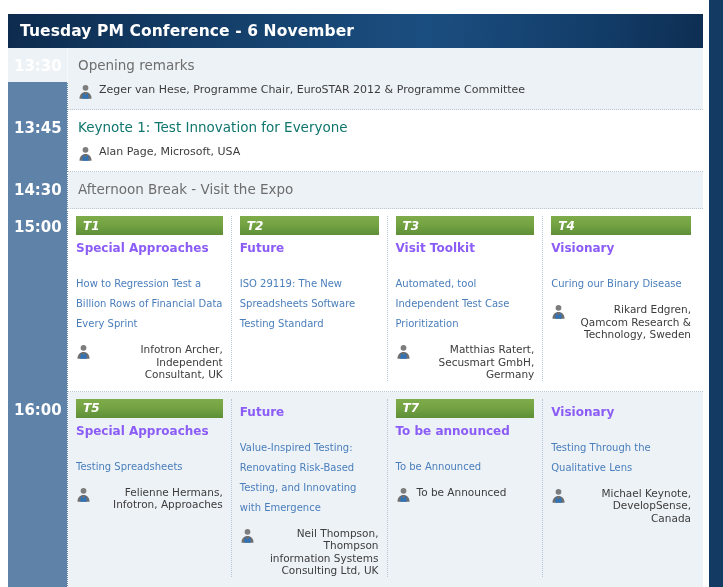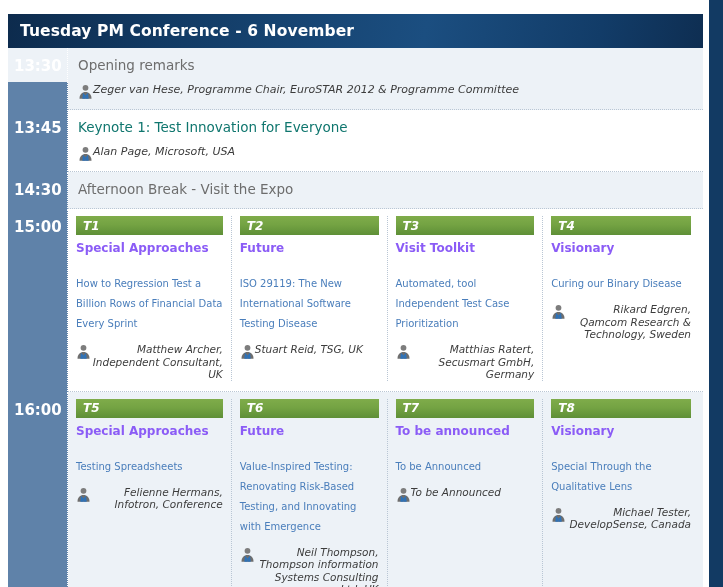--- a/index.html
+++ b/index.html
@@ -125,23 +125,23 @@
     color: #0f766e;
   }
   .speaker-line {
     display: flex;
     align-items: flex-start;
     margin-top: 9px;
     padding-left: 2px;
   }
   .speaker-text {
     font-size: 11px;
-    font-style: italic;
     color: #3c3c3c;
     line-height: 13px;
+    margin-left: 6px;
   }
 
   
   .person-icon {
     width: 15px;
     height: 15px;
     min-width: 15px;
     display: block;
     margin-top: 1px;
   }
@@ -274,39 +274,28 @@
     <div class="track-title">How to Regression Test a Billion Rows of Financial Data Every Sprint</div>
     <div class="track-speaker">
       <span class="person-icon-host">
                       <svg class="person-icon" viewBox="0 0 16 16">
                         <path d="M1.6 15.6 C1.6 11.3 4.4 8.6 8 8.6 C11.6 8.6 14.4 11.3 14.4 15.6 Z" fill="#6e6e6e"></path>
                         <circle cx="8" cy="4.1" r="3.1" fill="#7d7d7d"></circle>
                         <path d="M5.3 9.2 L8 12.2 L8 15.6 L4.6 15.6 Z" fill="#2e72b8"></path>
                         <path d="M10.7 9.2 L8 12.2 L8 15.6 L11.4 15.6 Z" fill="#2e72b8"></path>
                       </svg>
                     </span>
-      <span class="speaker-text">Matthew Archer, Independent Consultant, UK</span>
+      <span class="speaker-text">Infotron Archer, Independent Consultant, UK</span>
     </div>
   </div>
 
   <div class="track-col">
     <div class="track-head">T2</div>
     <div class="track-theme">Future</div>
-    <div class="track-title">ISO 29119: The New International Software Testing Disease</div>
-    <div class="track-speaker">
-      <span class="person-icon-host">
-                      <svg class="person-icon" viewBox="0 0 16 16">
-                        <path d="M1.6 15.6 C1.6 11.3 4.4 8.6 8 8.6 C11.6 8.6 14.4 11.3 14.4 15.6 Z" fill="#6e6e6e"></path>
-                        <circle cx="8" cy="4.1" r="3.1" fill="#7d7d7d"></circle>
-                        <path d="M5.3 9.2 L8 12.2 L8 15.6 L4.6 15.6 Z" fill="#2e72b8"></path>
-                        <path d="M10.7 9.2 L8 12.2 L8 15.6 L11.4 15.6 Z" fill="#2e72b8"></path>
-                      </svg>
-                    </span>
-      <span class="speaker-text">Stuart Reid, TSG, UK</span>
-    </div>
+    <div class="track-title">ISO 29119: The New Spreadsheets Software Testing Standard</div>
   </div>
 
   <div class="track-col">
     <div class="track-head">T3</div>
     <div class="track-theme">Visit Toolkit</div>
     <div class="track-title">Automated, tool Independent Test Case Prioritization</div>
     <div class="track-speaker">
       <span class="person-icon-host">
                       <svg class="person-icon" viewBox="0 0 16 16">
                         <path d="M1.6 15.6 C1.6 11.3 4.4 8.6 8 8.6 C11.6 8.6 14.4 11.3 14.4 15.6 Z" fill="#6e6e6e"></path>
@@ -349,26 +338,25 @@
     <div class="track-title">Testing Spreadsheets</div>
     <div class="track-speaker">
       <span class="person-icon-host">
                       <svg class="person-icon" viewBox="0 0 16 16">
                         <path d="M1.6 15.6 C1.6 11.3 4.4 8.6 8 8.6 C11.6 8.6 14.4 11.3 14.4 15.6 Z" fill="#6e6e6e"></path>
                         <circle cx="8" cy="4.1" r="3.1" fill="#7d7d7d"></circle>
                         <path d="M5.3 9.2 L8 12.2 L8 15.6 L4.6 15.6 Z" fill="#2e72b8"></path>
                         <path d="M10.7 9.2 L8 12.2 L8 15.6 L11.4 15.6 Z" fill="#2e72b8"></path>
                       </svg>
                     </span>
-      <span class="speaker-text">Felienne Hermans, Infotron, Conference</span>
-    </div>
-  </div>
-
-  <div class="track-col">
-    <div class="track-head">T6</div>
+      <span class="speaker-text">Felienne Hermans, Infotron, Approaches</span>
+    </div>
+  </div>
+
+  <div class="track-col">
     <div class="track-theme">Future</div>
     <div class="track-title">Value-Inspired Testing: Renovating Risk-Based Testing, and Innovating with Emergence</div>
     <div class="track-speaker">
       <span class="person-icon-host">
                       <svg class="person-icon" viewBox="0 0 16 16">
                         <path d="M1.6 15.6 C1.6 11.3 4.4 8.6 8 8.6 C11.6 8.6 14.4 11.3 14.4 15.6 Z" fill="#6e6e6e"></path>
                         <circle cx="8" cy="4.1" r="3.1" fill="#7d7d7d"></circle>
                         <path d="M5.3 9.2 L8 12.2 L8 15.6 L4.6 15.6 Z" fill="#2e72b8"></path>
                         <path d="M10.7 9.2 L8 12.2 L8 15.6 L11.4 15.6 Z" fill="#2e72b8"></path>
                       </svg>
@@ -388,33 +376,32 @@
                         <circle cx="8" cy="4.1" r="3.1" fill="#7d7d7d"></circle>
                         <path d="M5.3 9.2 L8 12.2 L8 15.6 L4.6 15.6 Z" fill="#2e72b8"></path>
                         <path d="M10.7 9.2 L8 12.2 L8 15.6 L11.4 15.6 Z" fill="#2e72b8"></path>
                       </svg>
                     </span>
       <span class="speaker-text">To be Announced</span>
     </div>
   </div>
 
   <div class="track-col">
-    <div class="track-head">T8</div>
     <div class="track-theme">Visionary</div>
-    <div class="track-title">Special Through the Qualitative Lens</div>
-    <div class="track-speaker">
-      <span class="person-icon-host">
-                      <svg class="person-icon" viewBox="0 0 16 16">
-                        <path d="M1.6 15.6 C1.6 11.3 4.4 8.6 8 8.6 C11.6 8.6 14.4 11.3 14.4 15.6 Z" fill="#6e6e6e"></path>
-                        <circle cx="8" cy="4.1" r="3.1" fill="#7d7d7d"></circle>
-                        <path d="M5.3 9.2 L8 12.2 L8 15.6 L4.6 15.6 Z" fill="#2e72b8"></path>
-                        <path d="M10.7 9.2 L8 12.2 L8 15.6 L11.4 15.6 Z" fill="#2e72b8"></path>
-                      </svg>
-                    </span>
-      <span class="speaker-text">Michael Tester, DevelopSense, Canada</span>
+    <div class="track-title">Testing Through the Qualitative Lens</div>
+    <div class="track-speaker">
+      <span class="person-icon-host">
+                      <svg class="person-icon" viewBox="0 0 16 16">
+                        <path d="M1.6 15.6 C1.6 11.3 4.4 8.6 8 8.6 C11.6 8.6 14.4 11.3 14.4 15.6 Z" fill="#6e6e6e"></path>
+                        <circle cx="8" cy="4.1" r="3.1" fill="#7d7d7d"></circle>
+                        <path d="M5.3 9.2 L8 12.2 L8 15.6 L4.6 15.6 Z" fill="#2e72b8"></path>
+                        <path d="M10.7 9.2 L8 12.2 L8 15.6 L11.4 15.6 Z" fill="#2e72b8"></path>
+                      </svg>
+                    </span>
+      <span class="speaker-text">Michael Keynote, DevelopSense, Canada</span>
     </div>
   </div>
 </div>
     </div>
   </div>
 
 </div>
     </div>
 
   </div>

